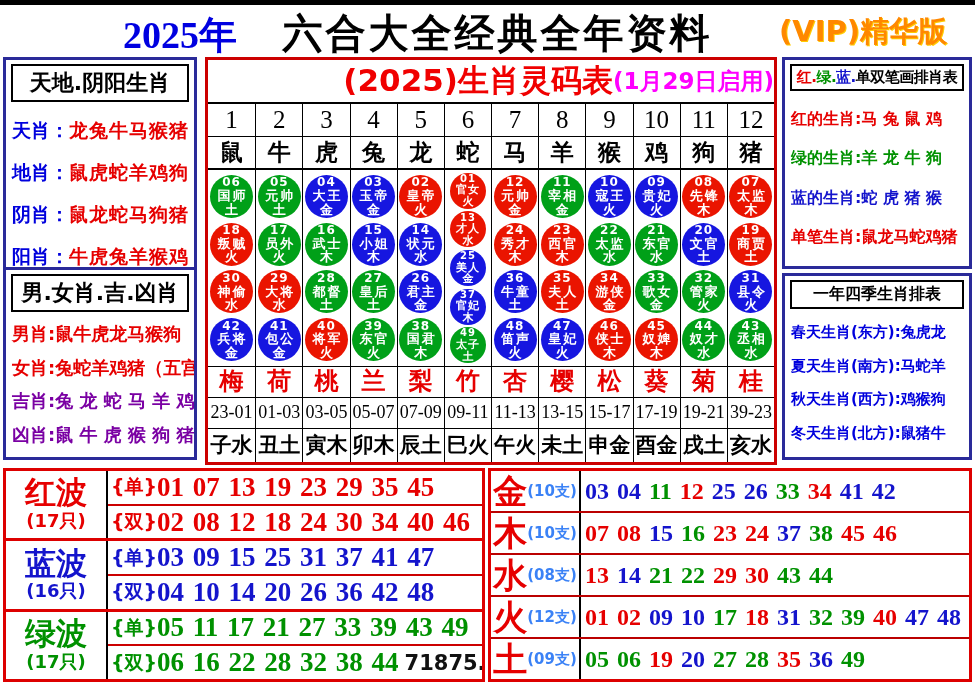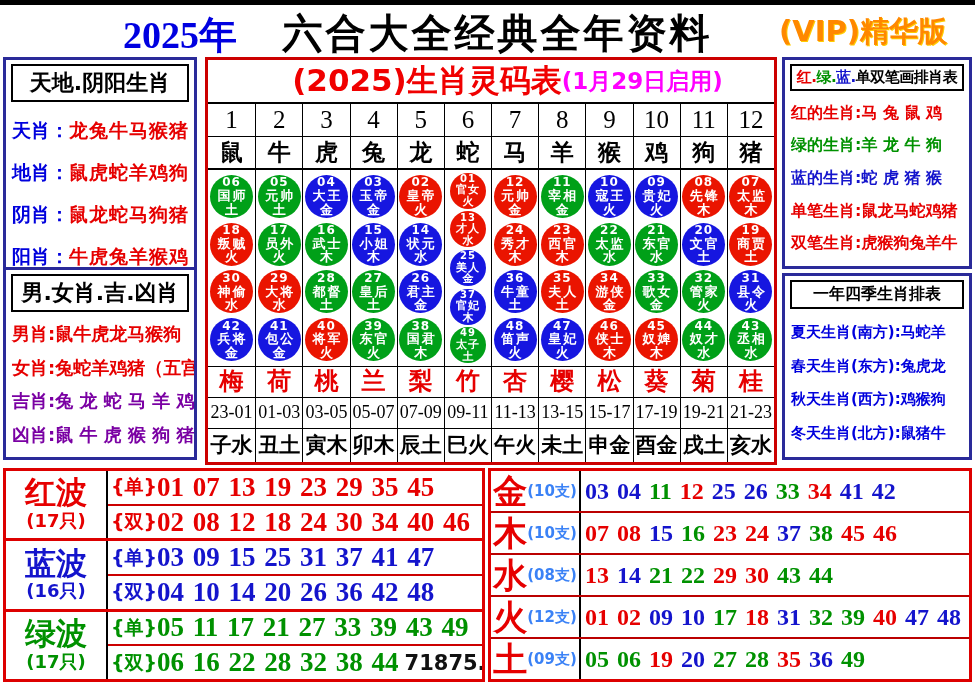--- a/index.html
+++ b/index.html
@@ -35,21 +35,21 @@
   .lt-row{font-size:19px;font-weight:bold;white-space:nowrap;}
   .lt-label{color:#0000dd;}
   .lt-value{color:#e60000;letter-spacing:1px;}
   .lb-row{font-size:18px;font-weight:bold;white-space:nowrap;}
   .rt-row{font-size:16px;font-weight:bold;white-space:nowrap;}
   .rb-row{font-size:15px;font-weight:bold;color:#0000dd;white-space:nowrap;}
 
   
   .center-panel{position:absolute;left:205px;top:57px;width:572px;height:408px;
                 border:3px solid #cc0000;box-sizing:border-box;background:#fff;overflow:hidden;}
-  .ct-title{height:42px;display:flex;align-items:center;justify-content:center;border-bottom:2px solid #000;white-space:nowrap;padding-left:33px;}
+  .ct-title{height:42px;display:flex;align-items:center;justify-content:flex-end;border-bottom:2px solid #000;white-space:nowrap;padding-left:33px;}
   .ct-title .main{color:#f00000;font-size:31px;font-weight:900;}
   .ct-title .sub{color:#ff00ff;font-size:23px;font-weight:900;}
   .ct-row{display:grid;grid-template-columns:repeat(12,1fr);}
   .cell{text-align:center;border-left:1px solid #000;overflow:hidden;}
   .ct-row .cell:first-child{border-left:none;}
   .ct-nums{height:32px;border-bottom:1px solid #000;}
   .num-cell{font-family:"Liberation Serif",serif;font-size:25px;line-height:31px;}
   .ct-zodiac{height:31px;border-bottom:2px solid #000;}
   .zodiac-cell{font-size:23px;font-weight:bold;line-height:30px;}
   .ct-circles{height:196px;}
@@ -452,21 +452,21 @@
         <div class="cell time-cell">01-03</div>
         <div class="cell time-cell">03-05</div>
         <div class="cell time-cell">05-07</div>
         <div class="cell time-cell">07-09</div>
         <div class="cell time-cell">09-11</div>
         <div class="cell time-cell">11-13</div>
         <div class="cell time-cell">13-15</div>
         <div class="cell time-cell">15-17</div>
         <div class="cell time-cell">17-19</div>
         <div class="cell time-cell">19-21</div>
-        <div class="cell time-cell">21-23</div>
+        <div class="cell time-cell">39-23</div>
       </div>
     <div class="ct-row ct-branch" id="row-branch">
         <div class="cell branch-cell">子水</div>
         <div class="cell branch-cell">丑土</div>
         <div class="cell branch-cell">寅木</div>
         <div class="cell branch-cell">卯木</div>
         <div class="cell branch-cell">辰土</div>
         <div class="cell branch-cell">巳火</div>
         <div class="cell branch-cell">午火</div>
         <div class="cell branch-cell">未土</div>
@@ -477,29 +477,28 @@
       </div>
   </div>
 
   <div class="panel right-panel1">
     <div class="panel-title" id="rt-title"><span class="c-red">红.</span><span class="c-green">绿.</span><span class="c-blue">蓝.</span><span class="c-black">单双笔画排肖表</span></div>
     <div class="panel-rows" id="rt-rows">
         <div class="rt-row c-red">红的生肖:马 兔 鼠 鸡</div>
         <div class="rt-row c-green">绿的生肖:羊 龙 牛 狗</div>
         <div class="rt-row c-blue">蓝的生肖:蛇 虎 猪 猴</div>
         <div class="rt-row c-red">单笔生肖:鼠龙马蛇鸡猪</div>
-        <div class="rt-row c-red">双笔生肖:虎猴狗兔羊牛</div>
       </div>
   </div>
 
   <div class="panel right-panel2">
     <div class="panel-title">一年四季生肖排表</div>
     <div class="panel-rows" id="rb-rows">
+        <div class="rb-row">春天生肖(东方):兔虎龙</div>
         <div class="rb-row">夏天生肖(南方):马蛇羊</div>
-        <div class="rb-row">春天生肖(东方):兔虎龙</div>
         <div class="rb-row">秋天生肖(西方):鸡猴狗</div>
         <div class="rb-row">冬天生肖(北方):鼠猪牛</div>
       </div>
   </div>
 
   <div class="waves" id="waves-body">
       <div class="wave-group c-red">
         <div class="wave-label">
           <div class="wave-name">红波</div>
           <div class="wave-count">(17只)</div>

